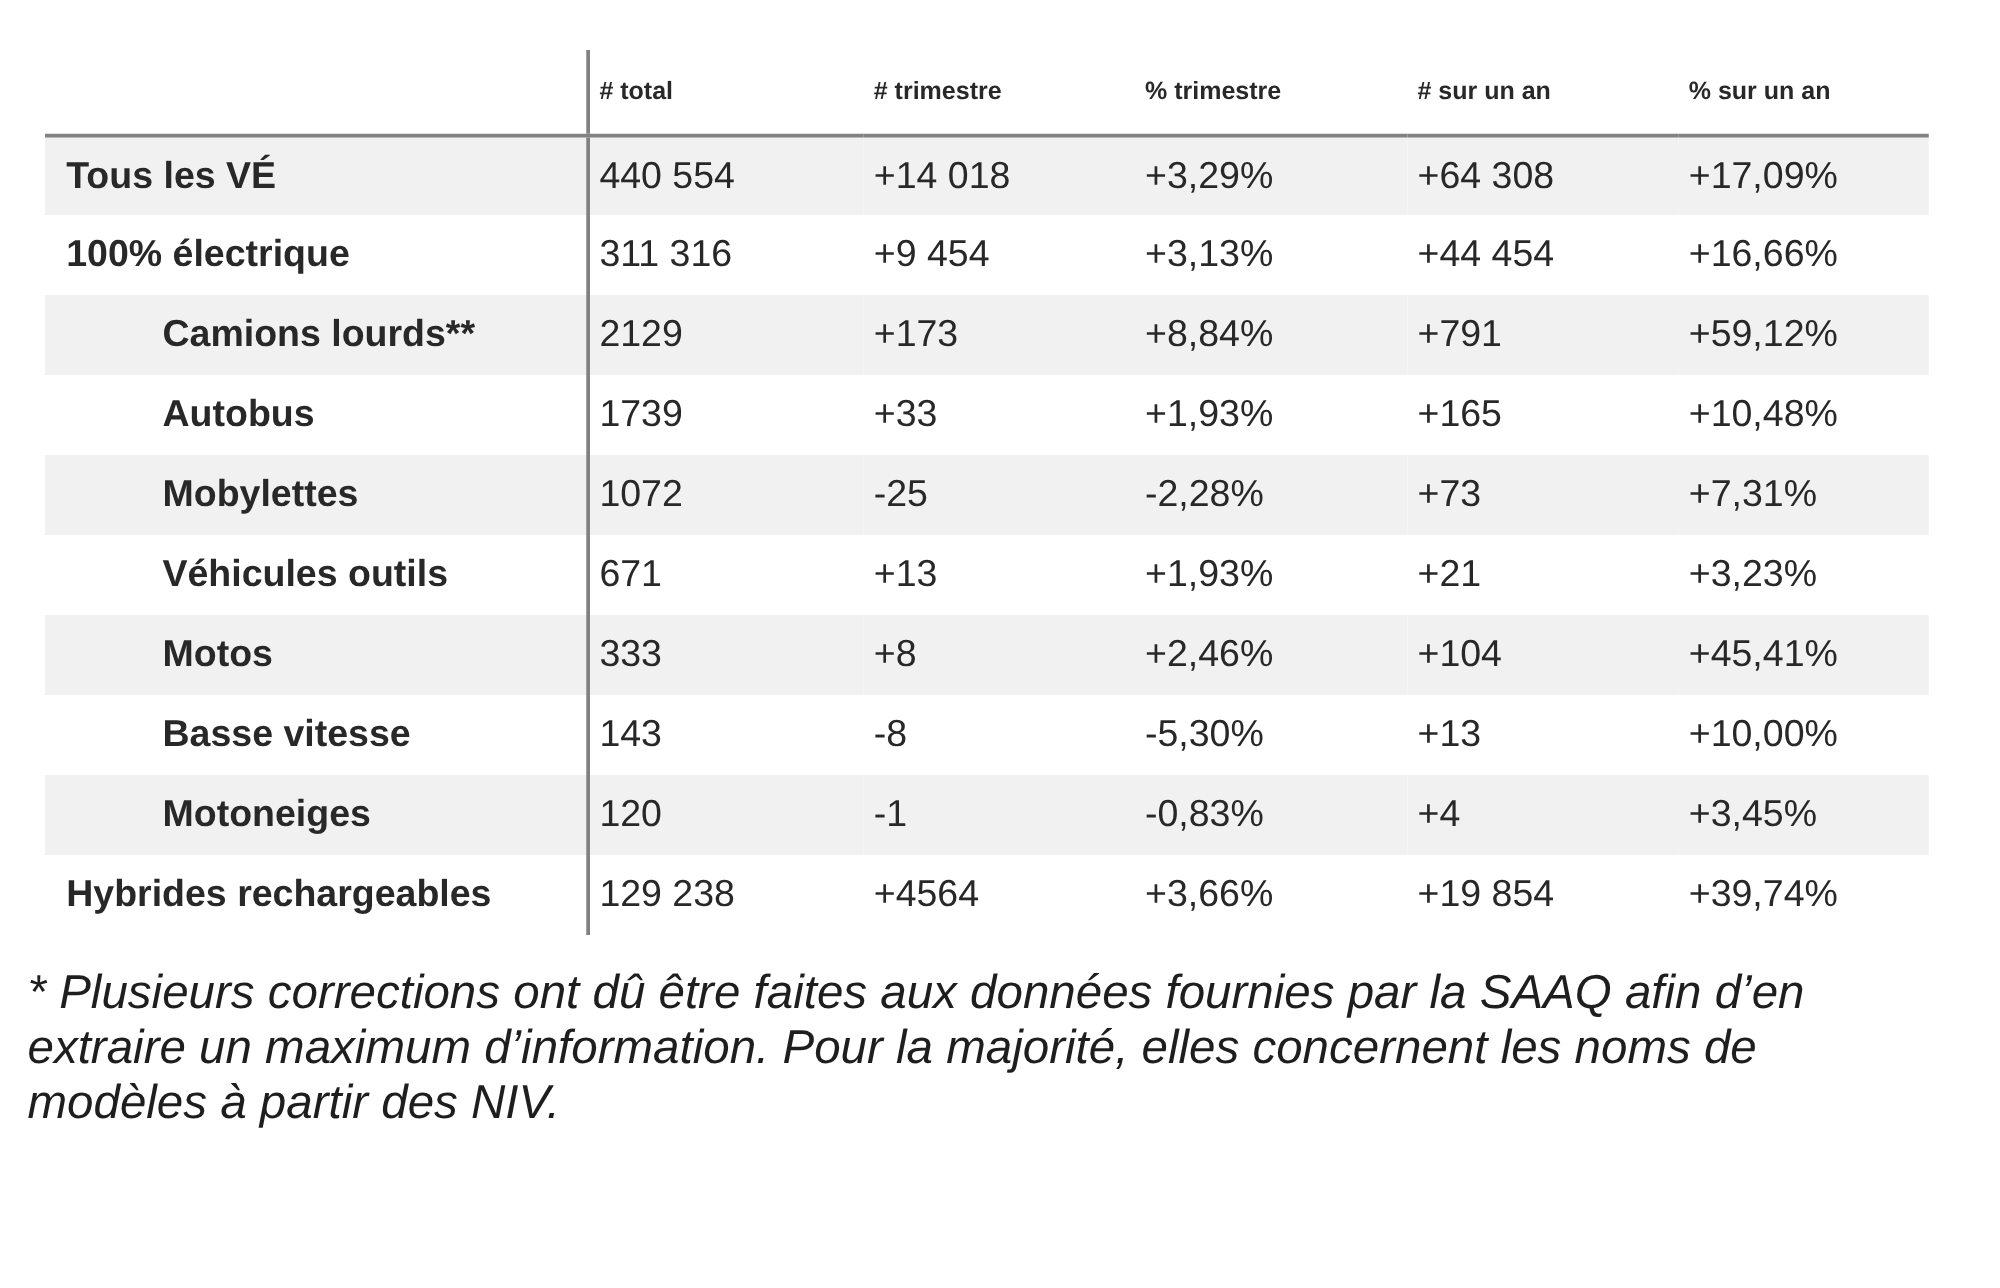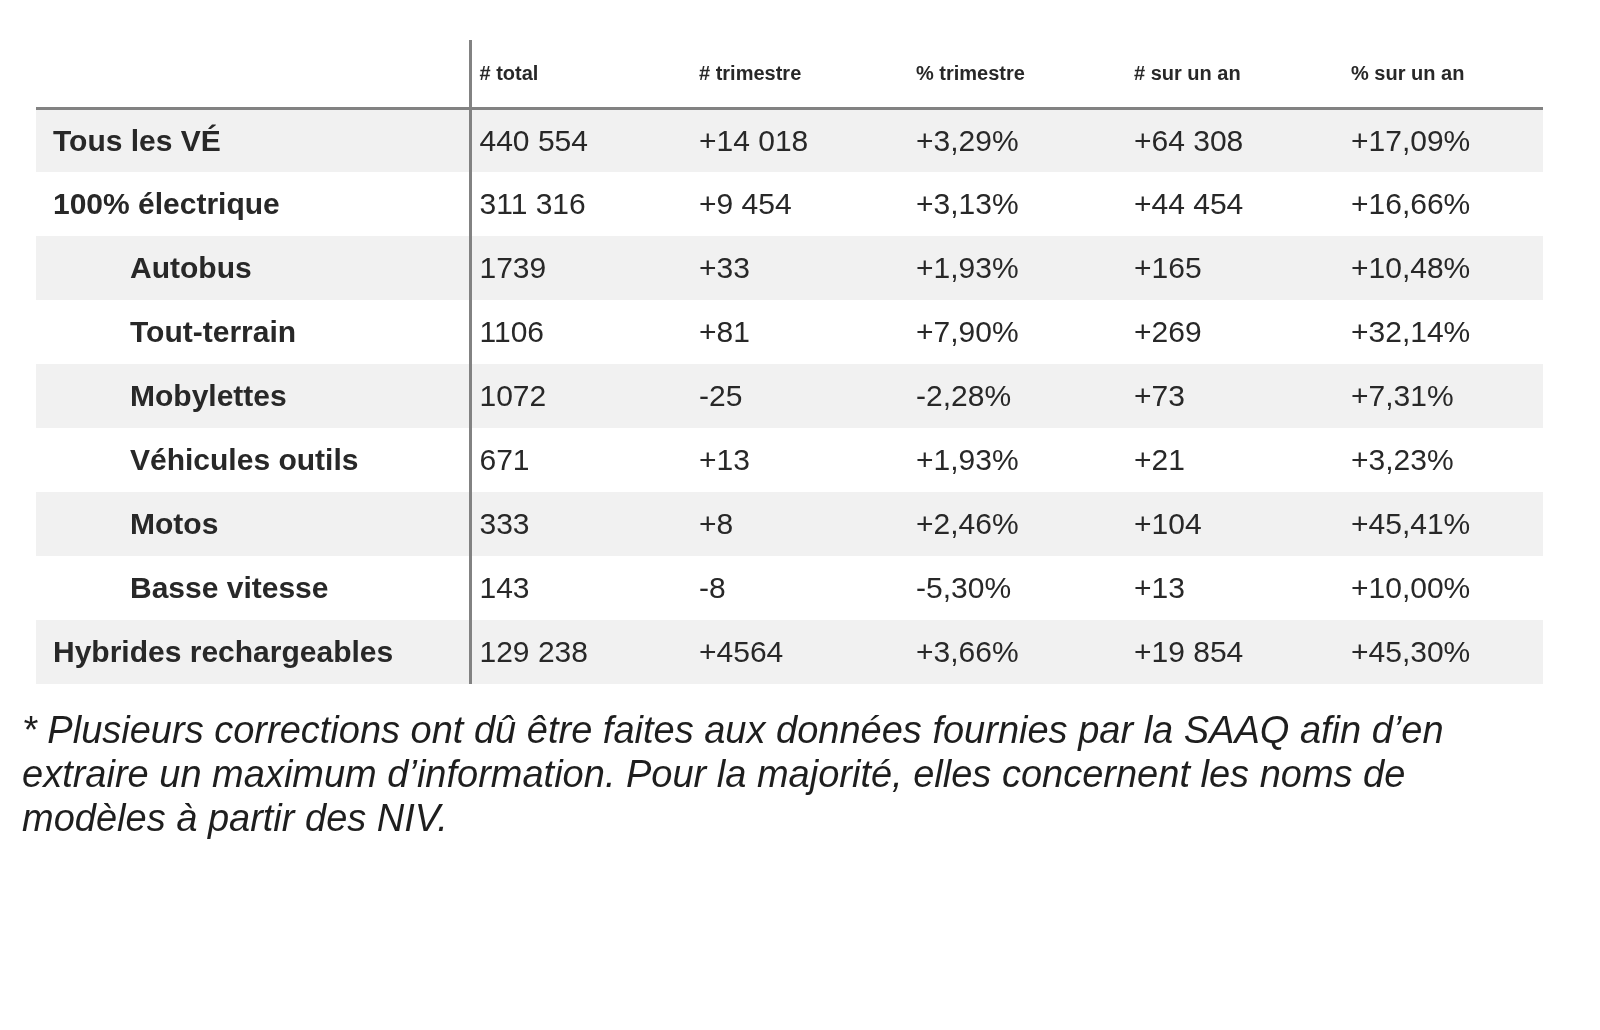--- a/index.html
+++ b/index.html
@@ -115,34 +115,34 @@
   </tr>
         <tr>
     <td class="label">100% électrique</td>
     <td class="divider">311 316</td>
     <td>+9 454</td>
     <td>+3,13%</td>
     <td>+44 454</td>
     <td>+16,66%</td>
   </tr>
         <tr class="indent">
+    <td class="label">Camions lourds**</td>
+    <td class="divider">2129</td>
+    <td>+173</td>
+    <td>+8,84%</td>
+    <td>+791</td>
+    <td>+59,12%</td>
+  </tr>
+        <tr class="indent">
     <td class="label">Autobus</td>
     <td class="divider">1739</td>
     <td>+33</td>
     <td>+1,93%</td>
     <td>+165</td>
     <td>+10,48%</td>
-  </tr>
-        <tr class="indent">
-    <td class="label">Tout-terrain</td>
-    <td class="divider">1106</td>
-    <td>+81</td>
-    <td>+7,90%</td>
-    <td>+269</td>
-    <td>+32,14%</td>
   </tr>
         <tr class="indent">
     <td class="label">Mobylettes</td>
     <td class="divider">1072</td>
     <td>-25</td>
     <td>-2,28%</td>
     <td>+73</td>
     <td>+7,31%</td>
   </tr>
         <tr class="indent">
@@ -162,27 +162,35 @@
     <td>+45,41%</td>
   </tr>
         <tr class="indent">
     <td class="label">Basse vitesse</td>
     <td class="divider">143</td>
     <td>-8</td>
     <td>-5,30%</td>
     <td>+13</td>
     <td>+10,00%</td>
   </tr>
+        <tr class="indent">
+    <td class="label">Motoneiges</td>
+    <td class="divider">120</td>
+    <td>-1</td>
+    <td>-0,83%</td>
+    <td>+4</td>
+    <td>+3,45%</td>
+  </tr>
         <tr>
     <td class="label">Hybrides rechargeables</td>
     <td class="divider">129 238</td>
     <td>+4564</td>
     <td>+3,66%</td>
     <td>+19 854</td>
-    <td>+45,30%</td>
+    <td>+39,74%</td>
   </tr>
       </tbody>
   </table>
 </div>
 
 <div class="footnotes">
   <p>* Plusieurs corrections ont dû être faites aux données fournies par la SAAQ afin d’en extraire un maximum d’information. Pour la majorité, elles concernent les noms de modèles à partir des NIV.</p>
 </div>
 
 </body></html>

